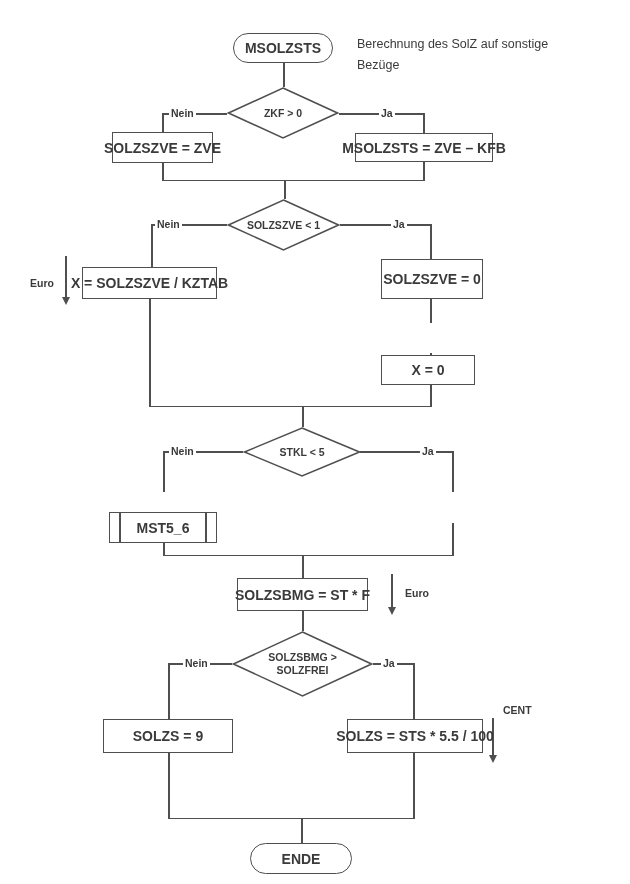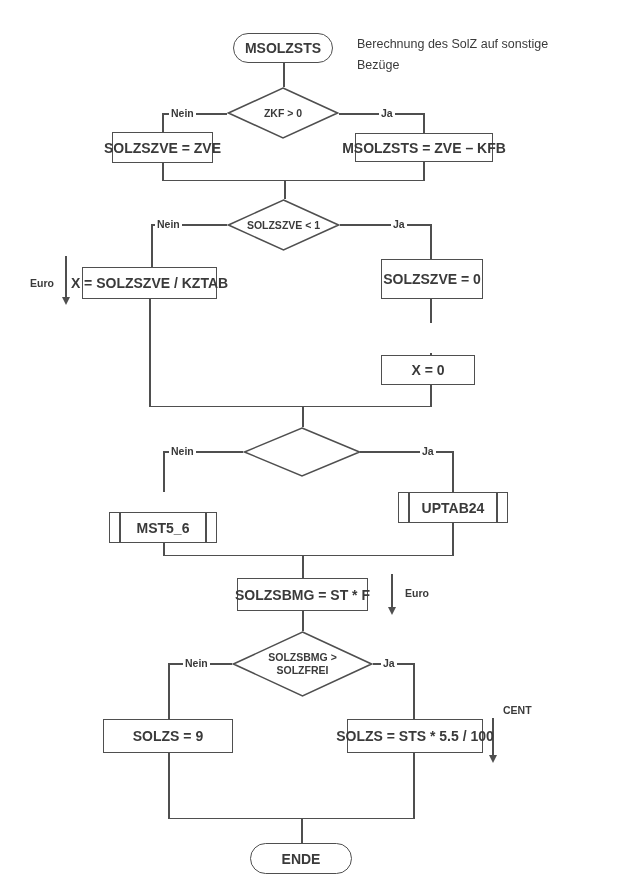--- a/index.html
+++ b/index.html
@@ -95,30 +95,30 @@
   <div class="node" style="left:381px; top:323px; width:94px; height:30px;margin-top:32px;">X = 0</div>
 
   <div class="vline" style="left:149px; top:299px; height:108px;"></div>
   <div class="vline" style="left:430px; top:353px; height:54px;"></div>
   <div class="hline" style="left:149px; top:405.5px; width:283px;"></div>
   <div class="vline" style="left:302px; top:407px; height:20px;"></div>
 
   <svg class="dsvg" style="left:243px; top:427px;" width="118" height="50" viewBox="0 0 118 50">
     <polygon points="59,1 116.5,25 59,49 1.5,25"></polygon>
   </svg>
+  <div class="dlabel" style="left:243px; top:427px; width:118px; height:50px;">STKL &lt; 5</div>
 
   <div class="hline" style="left:163px; top:451px; width:80px;"></div>
   <div class="lbl" style="left:169px; top:445px;">Nein</div>
   <div class="vline" style="left:163px; top:451px; height:41px;"></div>
   <div class="node predef" style="left:109px; top:492px; width:108px; height:31px;margin-top:20px;">MST5_6</div>
 
   <div class="hline" style="left:360px; top:451px; width:93px;"></div>
   <div class="lbl" style="left:420px; top:445px;">Ja</div>
   <div class="vline" style="left:452px; top:451px; height:41px;"></div>
-  <div class="node predef" style="left:398px; top:492px; width:110px; height:31px;">UPTAB24</div>
 
   <div class="vline" style="left:163px; top:523px; height:33px;"></div>
   <div class="vline" style="left:452px; top:523px; height:33px;"></div>
   <div class="hline" style="left:163px; top:554.5px; width:290.5px;"></div>
   <div class="vline" style="left:302px; top:556px; height:22px;"></div>
 
   <div class="node" style="left:237px; top:578px; width:131px; height:33px;">SOLZSBMG = ST * F</div>
   <div class="vline" style="left:391px; top:574px; height:34px;"></div>
   <div class="ahead" style="left:387.5px; top:607px;"></div>
   <div class="ann" style="left:405px; top:587px;">Euro</div>

